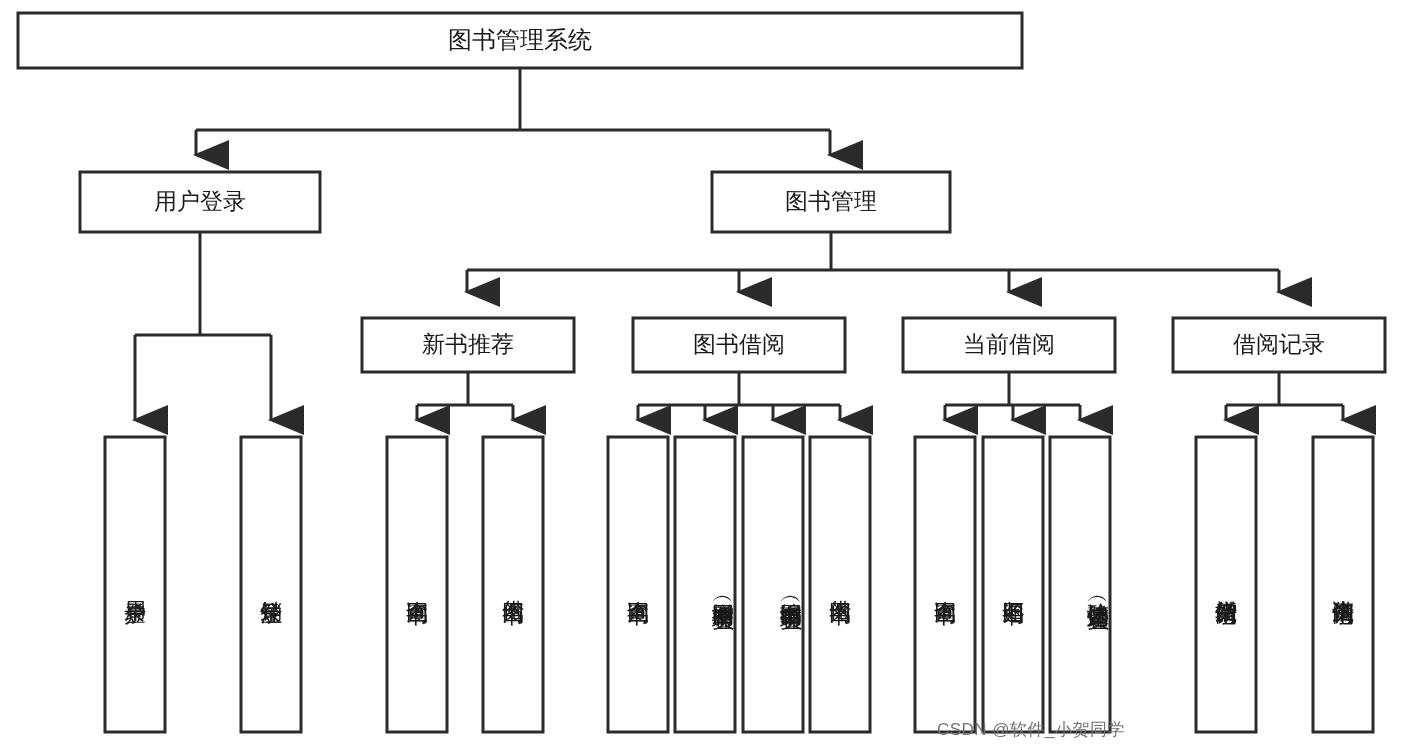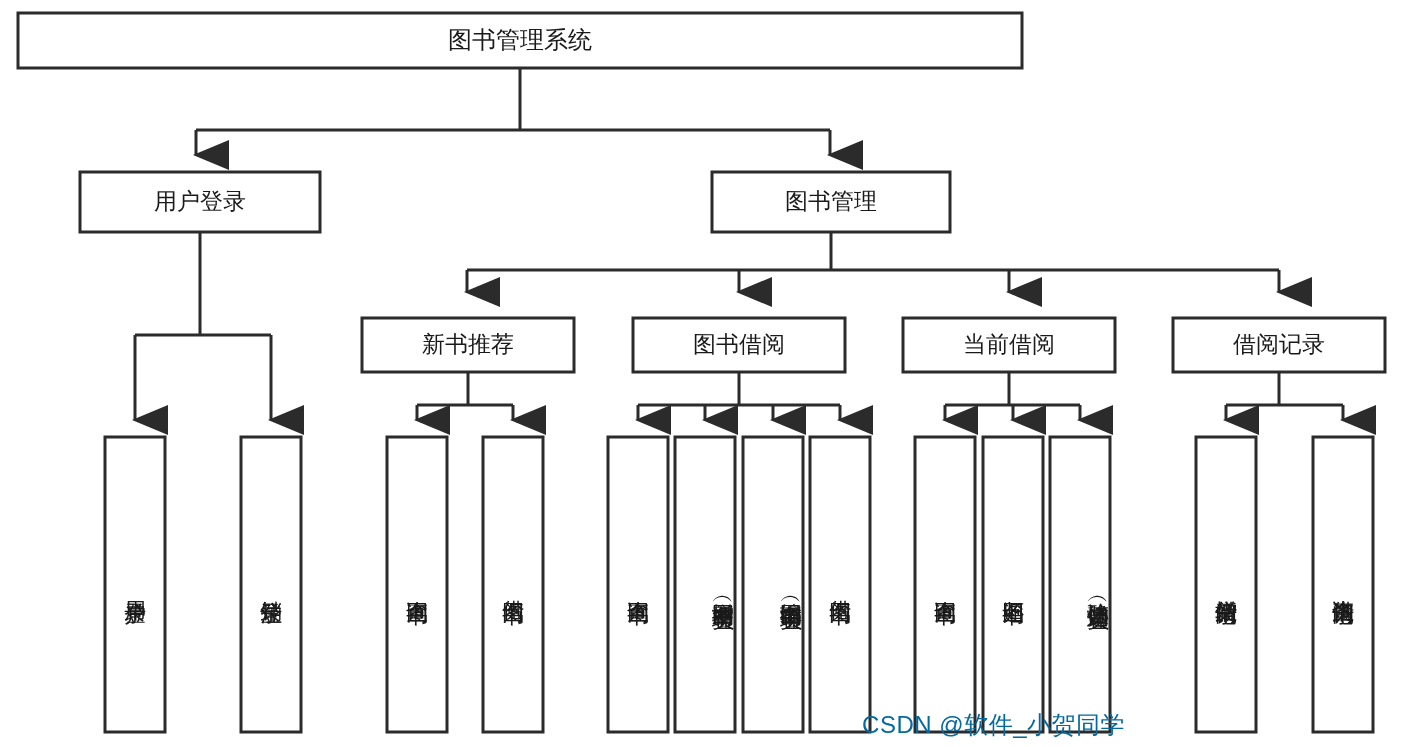--- a/index.html
+++ b/index.html
@@ -71,22 +71,22 @@
     pointer-events: none;
   }
   .leaf-label.centered {
     align-items: center;
   }
   .watermark {
     position: absolute;
     right: 12px;
     bottom: 6px;
     font-family: "Liberation Sans", "DejaVu Sans", sans-serif;
-    font-size: 24px;
-    color: #0369a1;
+    font-size: 17px;
+    color: #737373;
     letter-spacing: 0.5px;
     white-space: nowrap;
     user-select: none;
   }
 </style>
 </head>
 <body>
 
 <div id="diagram-root">
 

